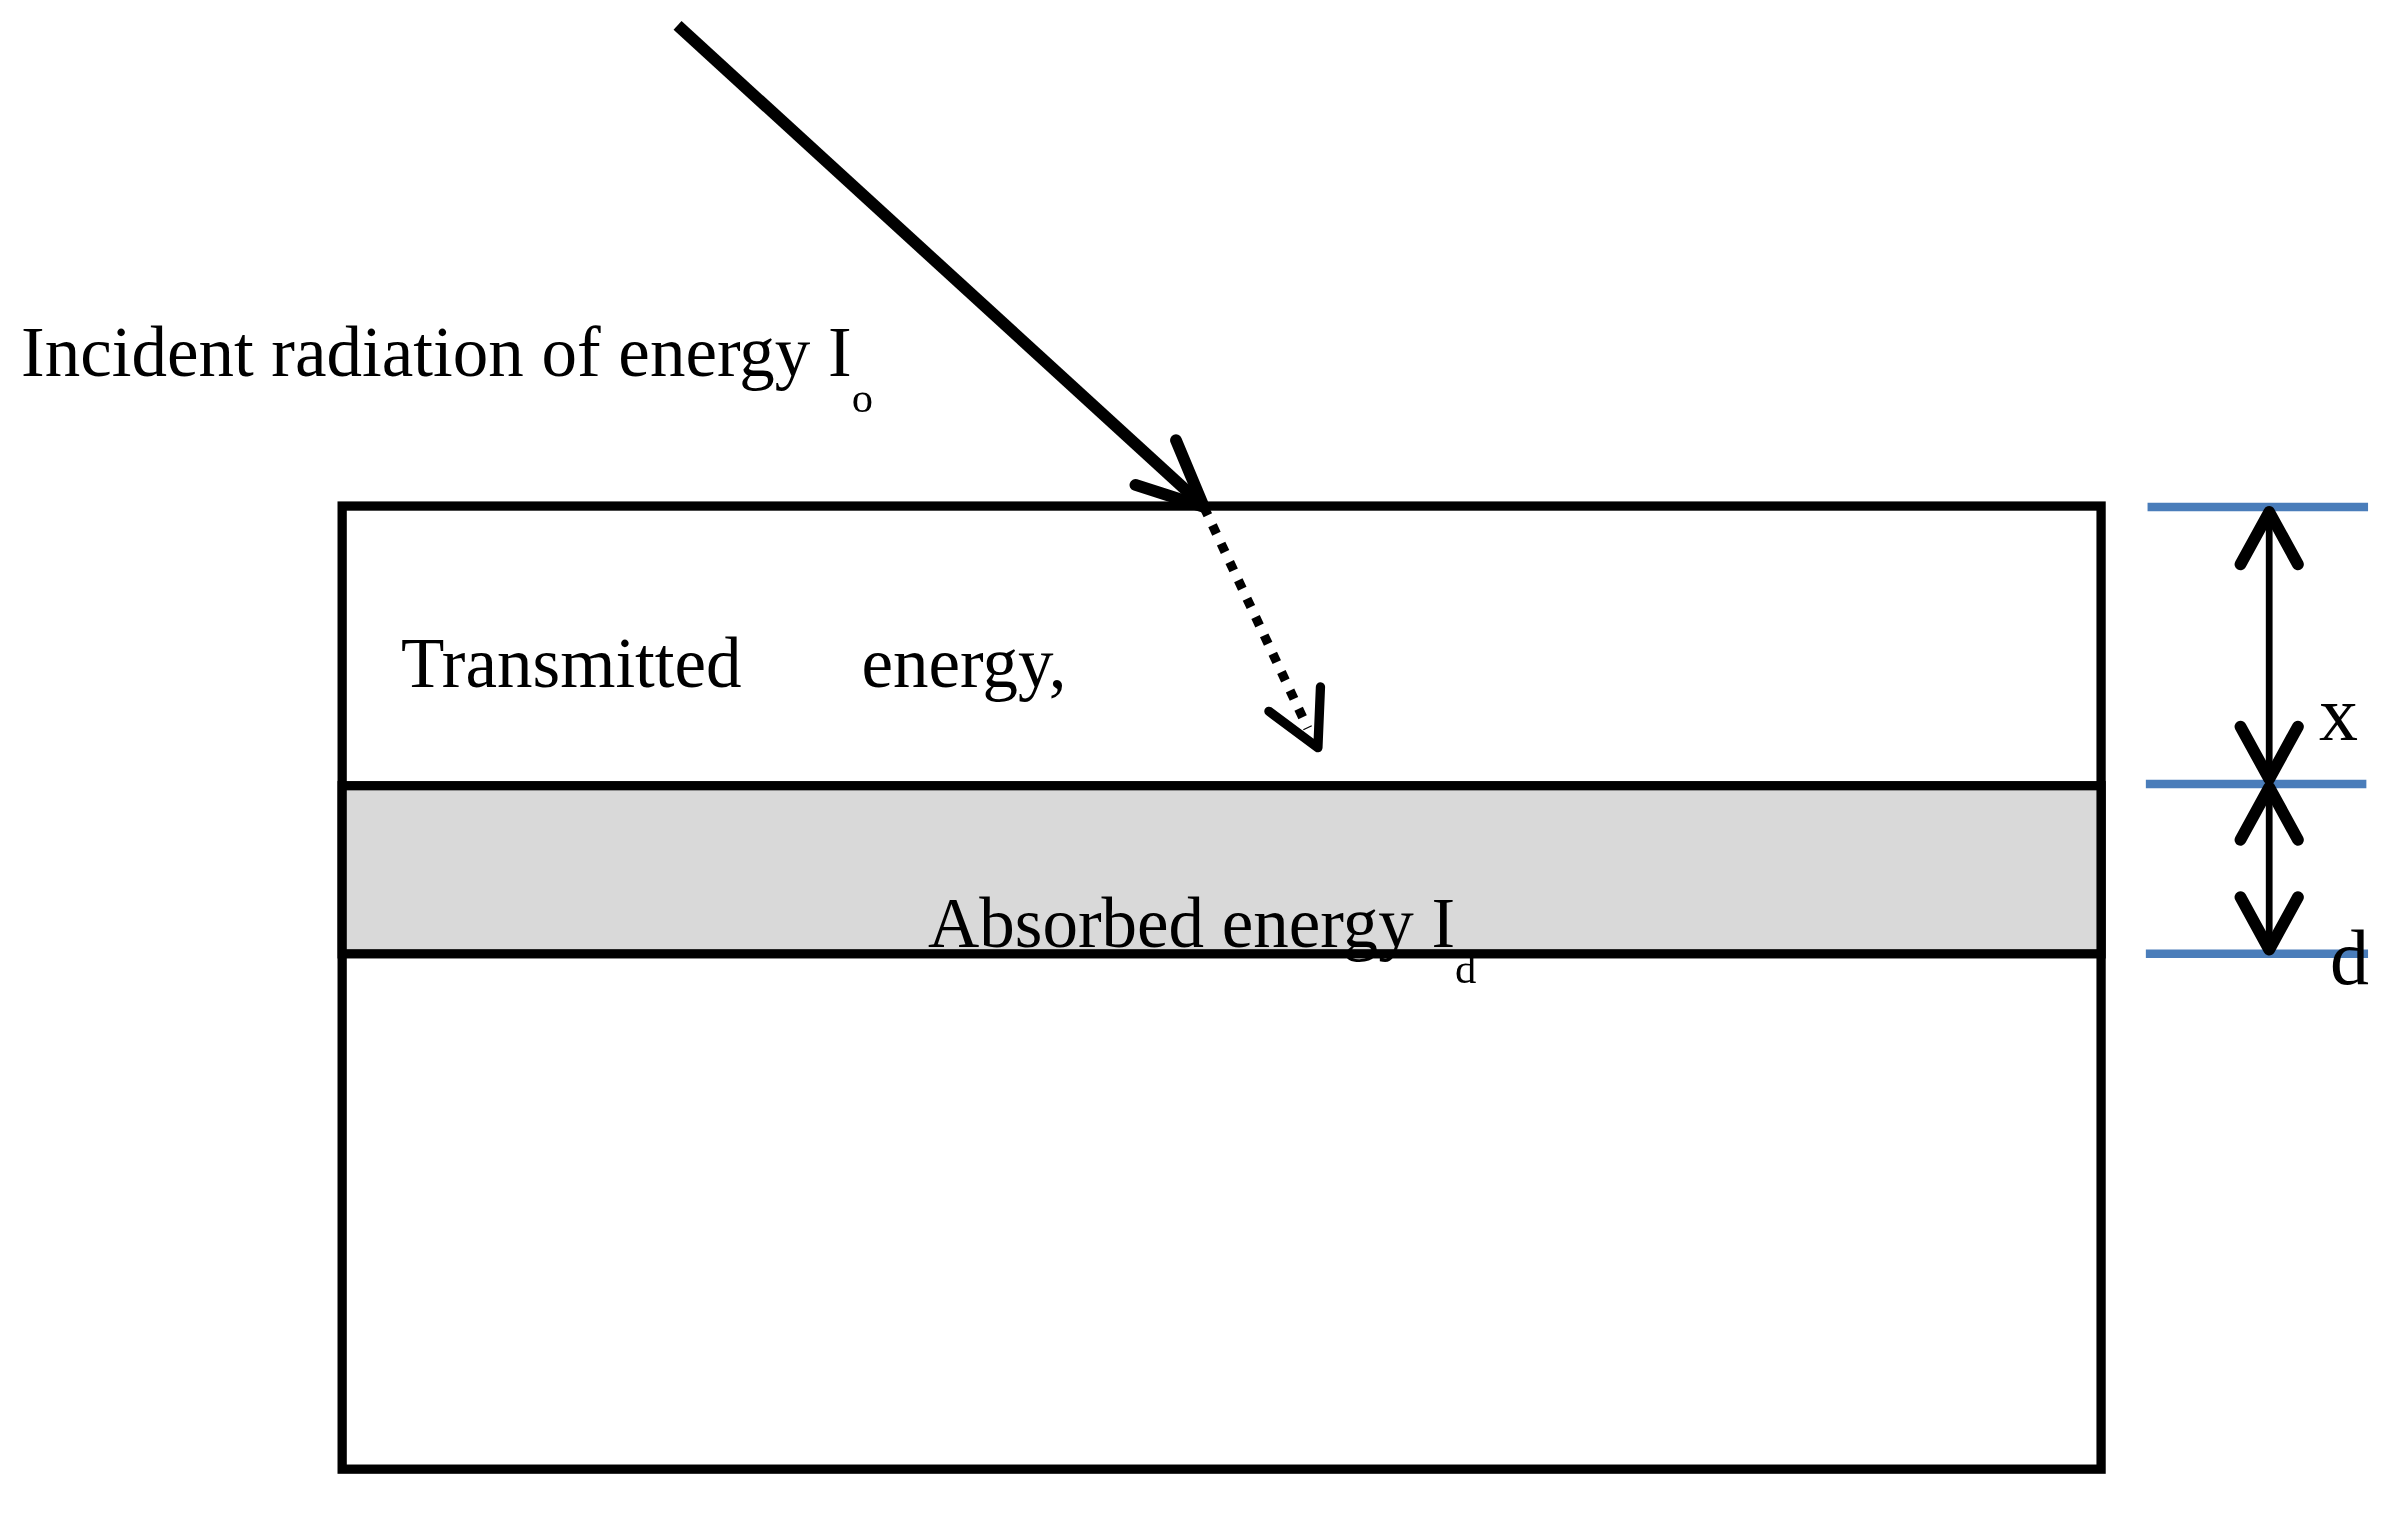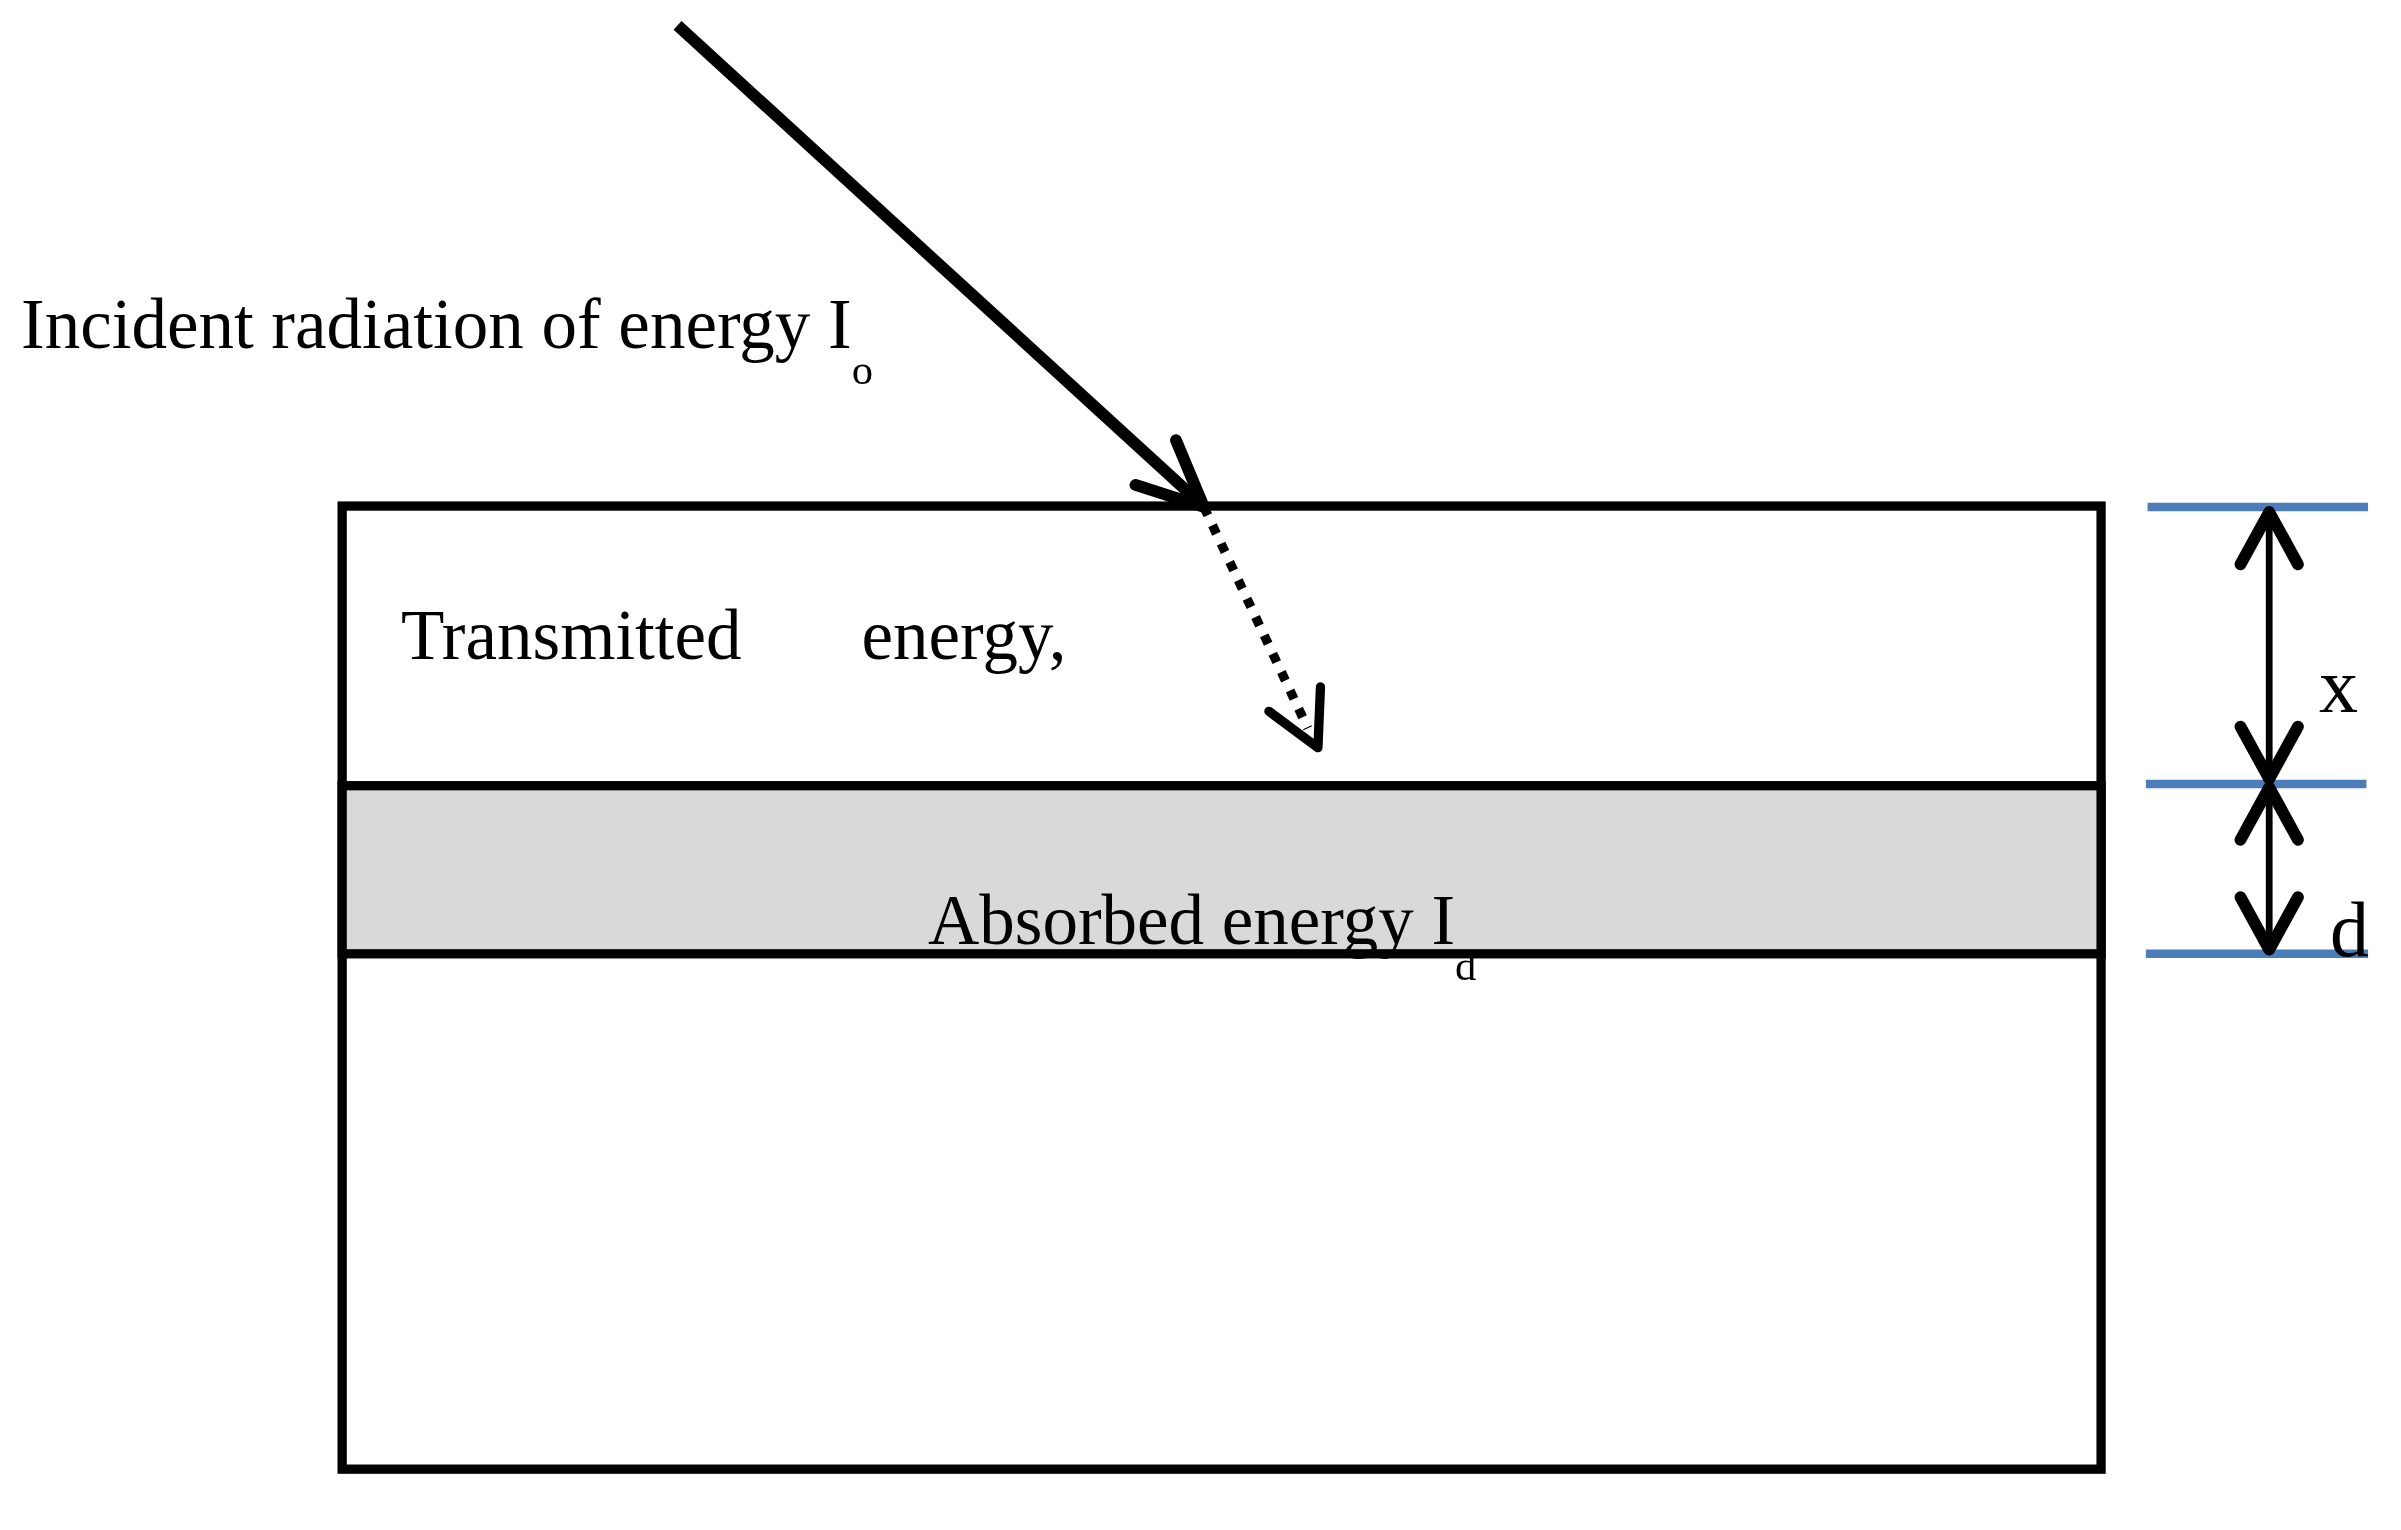--- a/index.html
+++ b/index.html
@@ -22,35 +22,36 @@
     top: 0;
     width: 2401px;
     height: 1530px;
   }
   .lbl {
     position: absolute;
     font-size: 71px;
     line-height: 1;
     white-space: nowrap;
     color: #000000;
+    margin-top: 28px;
   }
   .lbl sub {
     font-size: 0.6em;
     line-height: 0;
     position: relative;
     top: 0.85em;
     vertical-align: baseline;
   }
   .lbl-incident  { left: 21px;   top: 289px; }
   .lbl-transmitted {
     left: 401px; top: 600px;
     display: flex;
     column-gap: 120px;
   }
-  .lbl-absorbed  { left: 928px; top: 885px; }
+  .lbl-absorbed  { left: 928px; top: 860px; }
   .lbl-dim {
     font-size: 78px;
     line-height: 1;
   }
   .lbl-x { left: 2319px; top: 647px; }
   .lbl-d { left: 2330px; top: 891px; }
 </style>
 </head>
 <body>
 

